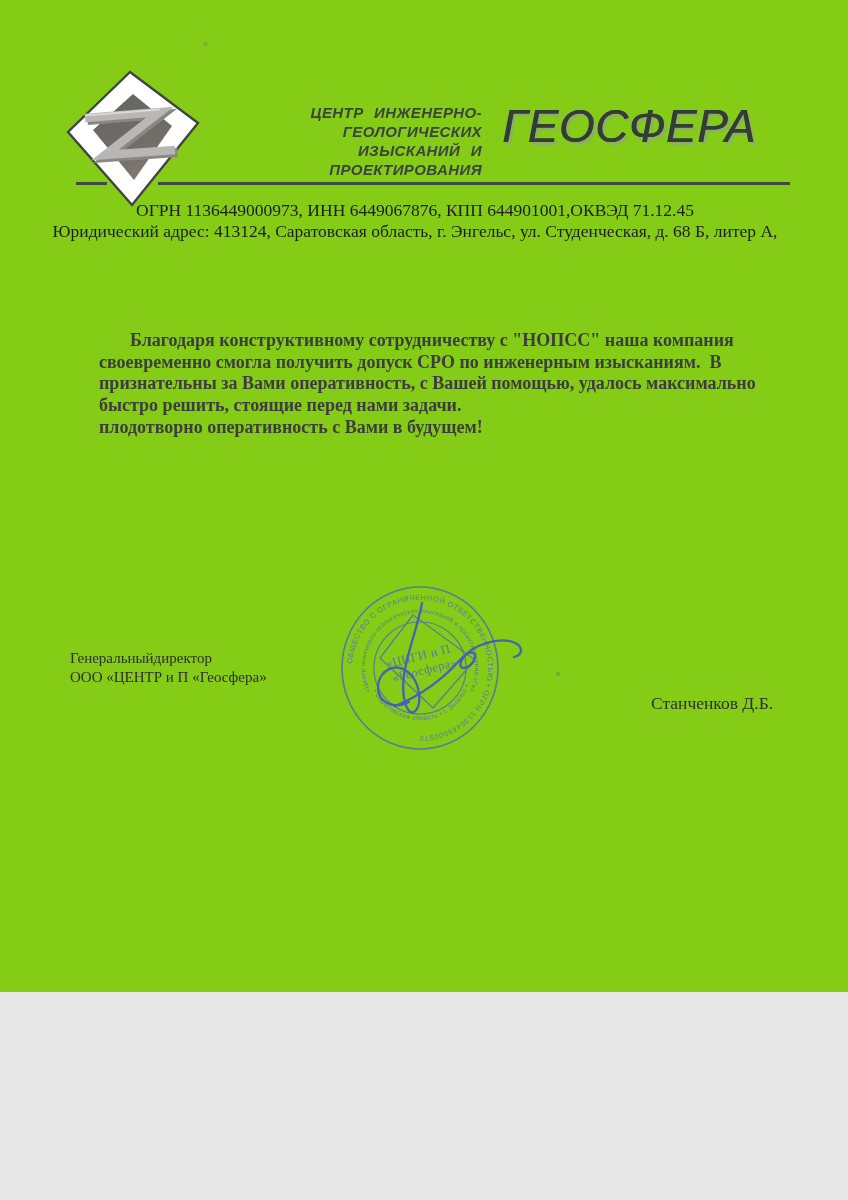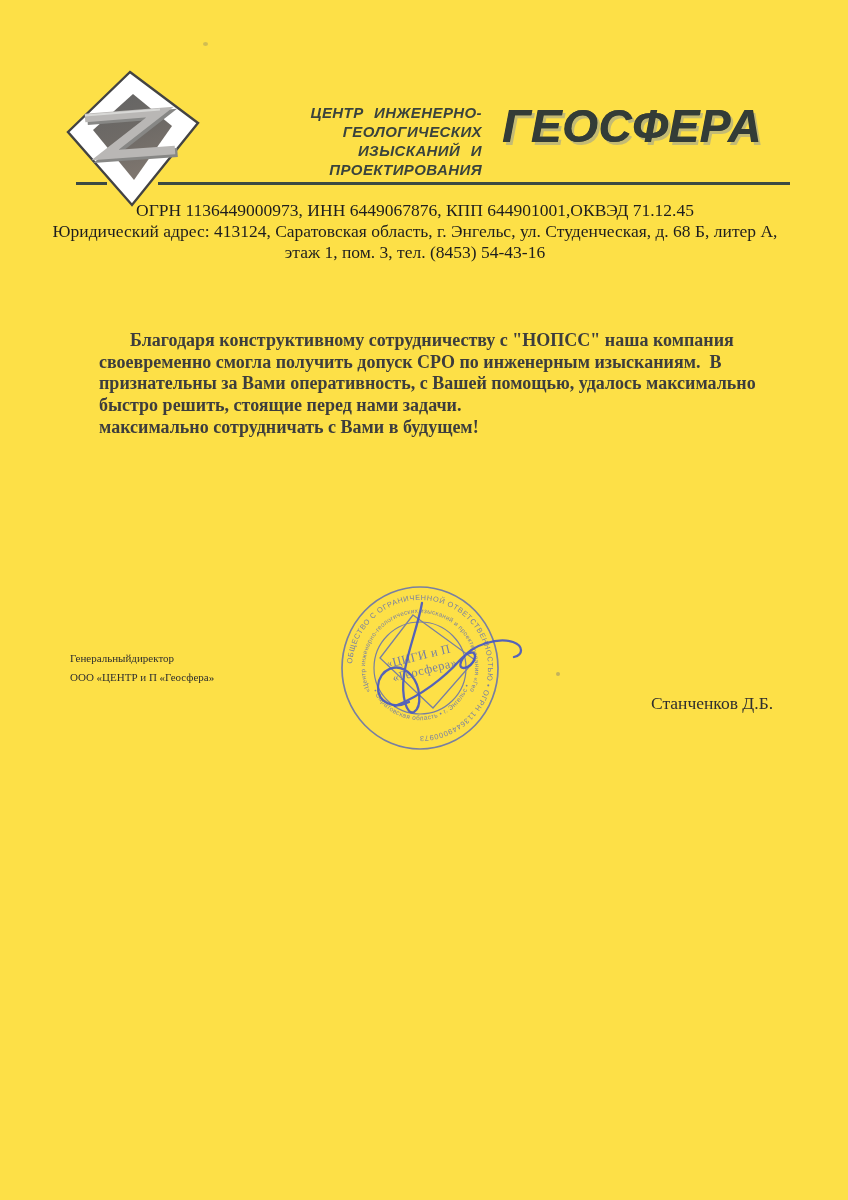--- a/index.html
+++ b/index.html
@@ -1,51 +1,51 @@
 <!DOCTYPE html>
 <html><head>
 <meta charset="utf-8">
 <style>
   html,body{margin:0;padding:0;background:#e8e8e8;}
   .page{
-    position:relative; width:848px; height:1200px; background:#fde047;
+    position:relative; width:848px; height:992px; background:#84cc16;
     margin:0 auto; overflow:hidden;
     font-family:"Liberation Serif", serif; color:#2b2b2b;
   }
   .speck{position:absolute; border-radius:50%;}
   .speck-top{left:203px; top:42px; width:5px; height:4px; background:rgba(110,110,110,.30); filter:blur(.6px);}
   .speck-mid{left:556px; top:672px; width:4px; height:4px; background:rgba(90,95,130,.35); filter:blur(.5px);}
 
   .logo{position:absolute; left:60px; top:64px; width:146px; height:146px; z-index:3;}
 
   .org-lines{
     position:absolute; left:200px; top:103px; width:282px; text-align:right; z-index:2;
     font-family:"Liberation Sans", sans-serif; font-style:italic; font-weight:bold;
     font-size:15px; line-height:19px; letter-spacing:.4px; word-spacing:6px; color:#3a433d;
   }
   .brand{
     position:absolute; left:502px; top:99px; z-index:2;
-    font-family:"Liberation Sans", sans-serif; font-style:italic; font-weight:bold;
+    font-family:"Liberation Sans", sans-serif; font-style:italic; font-weight:normal;
     font-size:46px; letter-spacing:.5px; color:#333c37;
     text-shadow:.6px 0 #333c37, 3px 3px 0 rgba(150,156,152,.55);
     white-space:nowrap;
   }
   .rule{position:absolute; height:3px; background:#3c4a42; z-index:1;}
   .rule-left{left:76px; top:182px; width:31px;}
   .rule-main{left:158px; top:182px; width:632px;}
 
   .requisites{
     position:absolute; left:0; top:200px; width:830px; text-align:center;
     font-size:17.5px; line-height:21px; color:#1e1e1e;
   }
   .body-text{position:absolute; left:99px; top:330px; color:#3d3d3d; font-size:18px; line-height:21.7px;font-weight:bold;}
   .body-line{white-space:pre;}
   .body-line.indent{padding-left:31px;}
 
-  .sign-left{position:absolute; left:70px; top:649px; font-size:11px; line-height:18.5px; color:#2e2e2e;}
+  .sign-left{position:absolute; left:70px; top:649px; font-size:15px; line-height:18.5px; color:#2e2e2e;}
   .sign-name{position:absolute; left:651px; top:693px; font-size:17.5px; color:#2e2e2e; white-space:nowrap;}
 
   .stamp{position:absolute; left:333px; top:578px; width:210px; height:190px; z-index:4;}
   .stamp-ink{opacity:.78;}
   .stamp text{font-family:"Liberation Sans", sans-serif; fill:#5465bb;}
   .stamp .ring-outer{font-size:7.4px; letter-spacing:.6px;}
   .stamp .ring-mid{font-size:6.3px; letter-spacing:.3px;}
   .stamp .ring-bot{font-size:6.5px; letter-spacing:.4px;}
   .stamp .center-txt{font-family:"Liberation Serif", serif; font-size:12.5px; letter-spacing:.4px;}
 </style>
@@ -78,29 +78,28 @@
     <div>ИЗЫСКАНИЙ И ПРОЕКТИРОВАНИЯ</div>
   </div>
   <div class="brand">ГЕОСФЕРА</div>
 
   <div class="rule rule-left"></div>
   <div class="rule rule-main"></div>
 
   <div class="requisites">
     <div>ОГРН 1136449000973, ИНН 6449067876, КПП 644901001,ОКВЭД 71.12.45</div>
     <div>Юридический адрес: 413124, Саратовская область, г. Энгельс, ул. Студенческая, д. 68 Б, литер А,</div>
-    <div>этаж 1, пом. 3, тел. (8453) 54-43-16</div>
   </div>
 
   <div class="body-text">
       <div class="body-line indent">Благодаря конструктивному сотрудничеству с "НОПСС" наша компания</div>
       <div class="body-line">своевременно смогла получить допуск СРО по инженерным изысканиям.  В</div>
       <div class="body-line">признательны за Вами оперативность, с Вашей помощью, удалось максимально</div>
       <div class="body-line">быстро решить, стоящие перед нами задачи.</div>
-      <div class="body-line">максимально сотрудничать с Вами в будущем!</div>
+      <div class="body-line">плодотворно оперативность с Вами в будущем!</div>
     </div>
 
   <div class="sign-left">
     <div>Генеральныйдиректор</div>
     <div>ООО «ЦЕНТР и П «Геосфера»</div>
   </div>
   <div class="sign-name">Станченков Д.Б.</div>
 
   <svg class="stamp" viewBox="0 0 210 190" aria-hidden="true">
     <defs>

